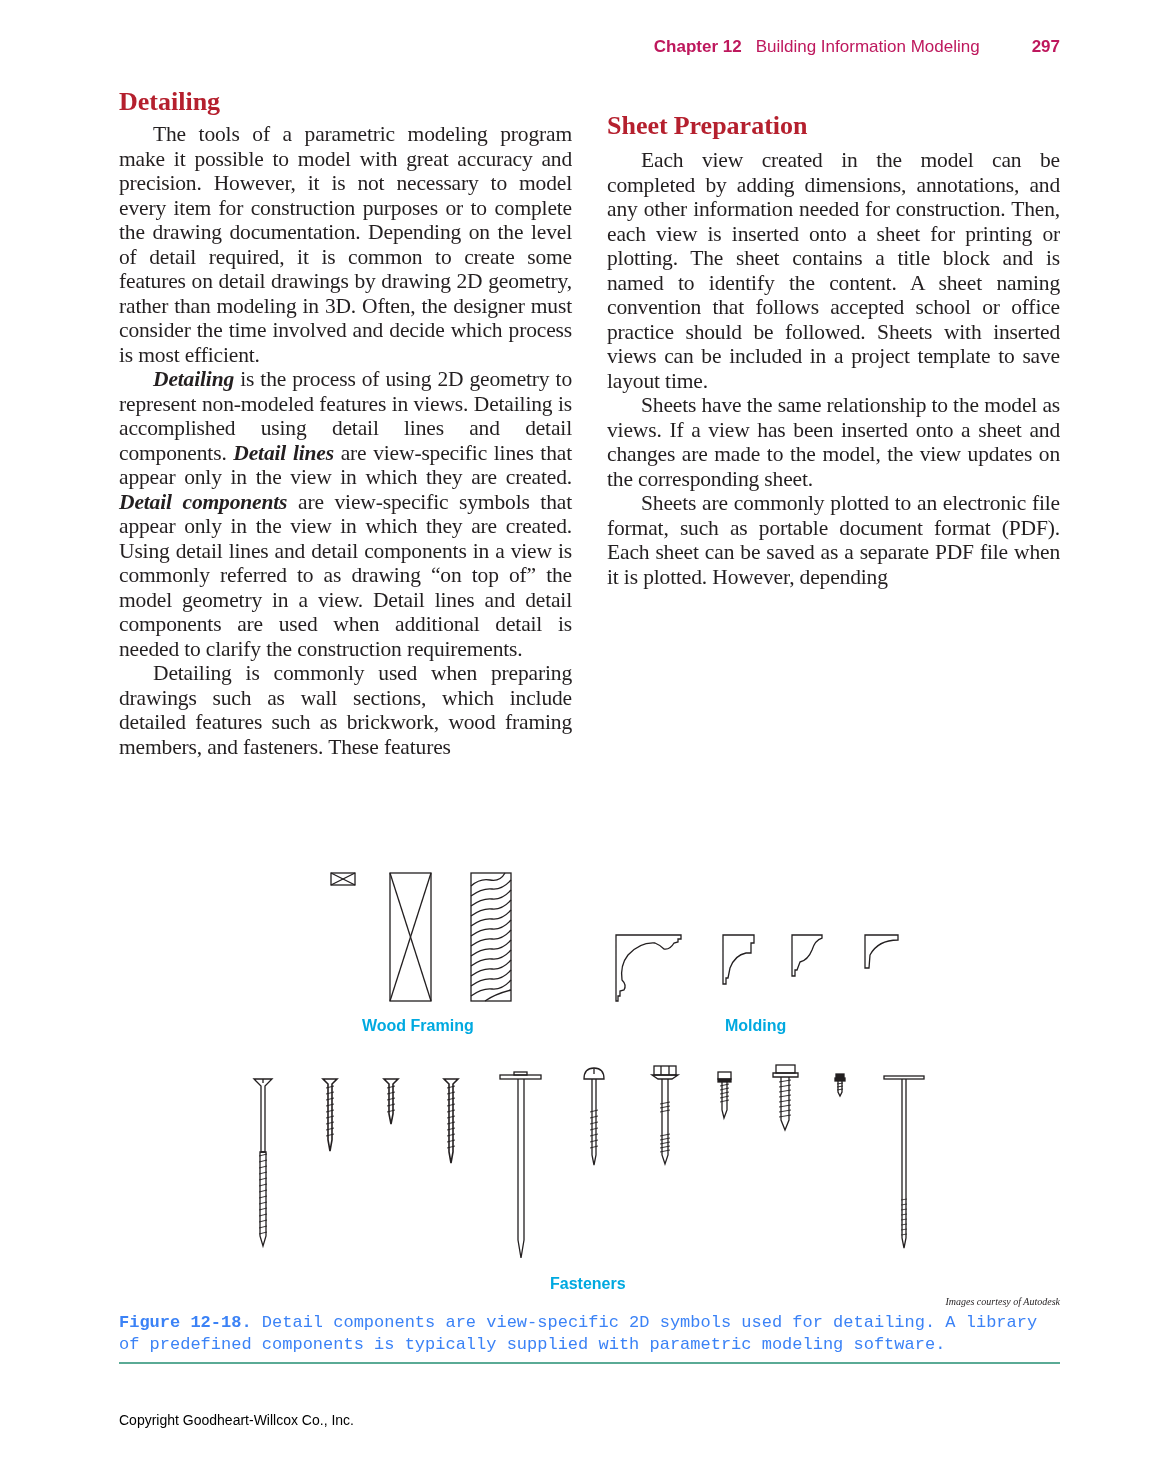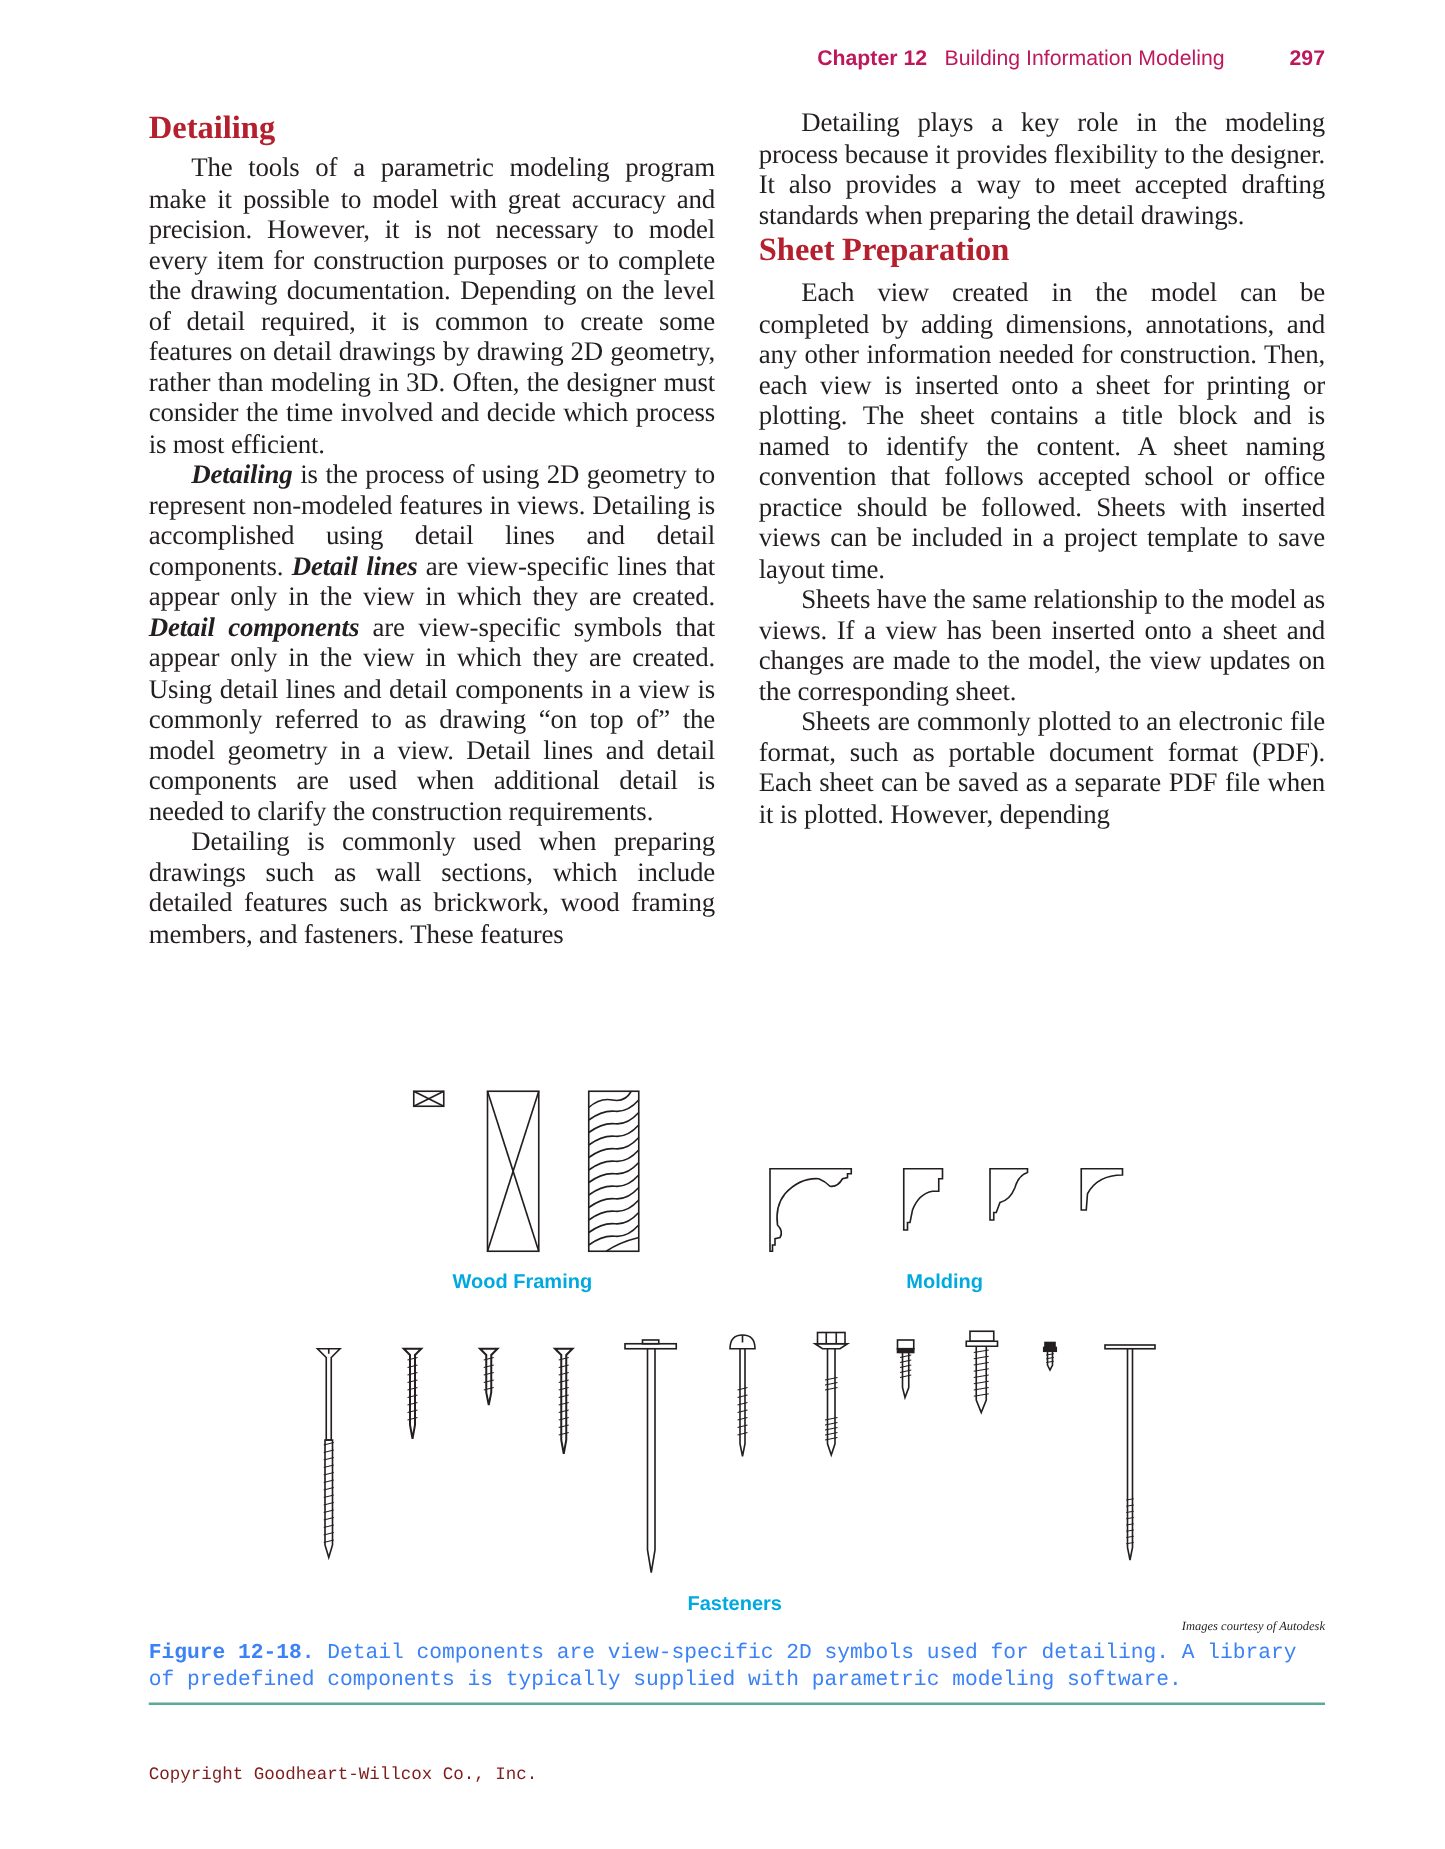--- a/index.html
+++ b/index.html
@@ -10,48 +10,47 @@
   .running-head .title { margin-left: 14px; }
   .running-head .pg { font-weight: bold; margin-left: 52px; }
   .col { position: absolute; top: 86px; width: 453px; font-family: "DejaVu Serif", "Liberation Serif", serif;
     font-size: 19.6px; line-height: 24.5px; text-align: justify; letter-spacing: -0.45px; word-spacing: -0.5px; }
   .col.left { left: 119px; }
   .col.right { left: 607px; }
   .col p { margin: 0; text-indent: 34px; }
   .col p.noind { text-indent: 0; }
   h2 { font-family: "Liberation Serif", serif; color: #b5202e; font-size: 26px; font-weight: bold; margin: 0; line-height: 32px; letter-spacing: 0; }
   h2.first { margin-bottom: 4px; }
-  h2.sheet { margin-bottom: 6px; }
+  h2.sheet { margin-top: 24px; margin-bottom: 6px; }
   .col.right p, .col.left p { font-family: "Liberation Serif", serif; font-size: 21.5px; letter-spacing: -0.15px; word-spacing: 0; }
   .col p .bi { font-weight: bold; font-style: italic; }
   .col p .b { font-weight: bold; }
   .figure { position: absolute; left: 0; top: 860px; width: 1156px; height: 440px; }
   .fig-label { position: absolute; font-family: "Liberation Sans", sans-serif; font-weight: bold; font-size: 16px; color: #00a9e0; }
   .credit { position: absolute; top: 1296px; right: 96px; font-family: Liberation Serif, serif; font-style: italic; font-size: 10px; color: #231f20; }
   .caption { position: absolute; top: 1312px; left: 119px; width: 940px; font-family: Liberation Mono, monospace; font-size: 17px; line-height: 22px; color: #3b82f6; }
   .caption .num { font-weight: bold; }
   .rule { position: absolute; top: 1362px; left: 119px; width: 941px; height: 2px; background: #5aaa95; }
-  .footer { position: absolute; top: 1412px; left: 119px; font-family: Liberation Mono, monospace; font-size: 14px; color: #7f1d1d; }
+  .footer { position: absolute; top: 1412px; left: 119px; font-family: Liberation Sans, sans-serif; font-size: 14px; color: #000000; }
 </style>
 </head>
 <body>
 
 <div class="running-head">
   <span class="ch">Chapter 12</span><span class="title">Building Information Modeling</span><span class="pg">297</span>
 </div>
 
 <div class="col left">
   <h2 class="first">Detailing</h2>
   <p>The tools of a parametric modeling program make it possible to model with great accuracy and precision. However, it is not necessary to model every item for construction purposes or to complete the drawing documentation. Depending on the level of detail required, it is common to create some features on detail drawings by drawing 2D geometry, rather than modeling in 3D. Often, the designer must consider the time involved and decide which process is most efficient.</p>
   <p><span class="bi">Detailing</span><span> is the process of using 2D geometry to represent non-modeled features in views. Detailing is accomplished using detail lines and detail components. </span><span class="bi">Detail lines</span><span> are view-specific lines that appear only in the view in which they are created. </span><span class="bi">Detail components</span><span> are view-specific symbols that appear only in the view in which they are created. Using detail lines and detail components in a view is commonly referred to as drawing “on top of” the model geometry in a view. Detail lines and detail components are used when additional detail is needed to clarify the construction requirements.</span></p>
   <p>Detailing is commonly used when preparing drawings such as wall sections, which include detailed features such as brickwork, wood framing members, and fasteners. These features</p>
 </div>
 
 <div class="col right">
-  <p>Detailing plays a key role in the modeling process because it provides flexibility to the designer. It also provides a way to meet accepted drafting standards when preparing the detail drawings.</p>
   <h2 class="sheet">Sheet Preparation</h2>
   <p>Each view created in the model can be completed by adding dimensions, annotations, and any other information needed for construction. Then, each view is inserted onto a sheet for printing or plotting. The sheet contains a title block and is named to identify the content. A sheet naming convention that follows accepted school or office practice should be followed. Sheets with inserted views can be included in a project template to save layout time.</p>
   <p>Sheets have the same relationship to the model as views. If a view has been inserted onto a sheet and changes are made to the model, the view updates on the corresponding sheet.</p>
   <p>Sheets are commonly plotted to an electronic file format, such as portable document format (PDF). Each sheet can be saved as a separate PDF file when it is plotted. However, depending</p>
 </div>
 
 <div class="figure">
   <svg width="1156" height="440" viewBox="0 860 1156 440" xmlns="http://www.w3.org/2000/svg" fill="none" stroke="#231f20" stroke-width="1.3">
 
     <g>

